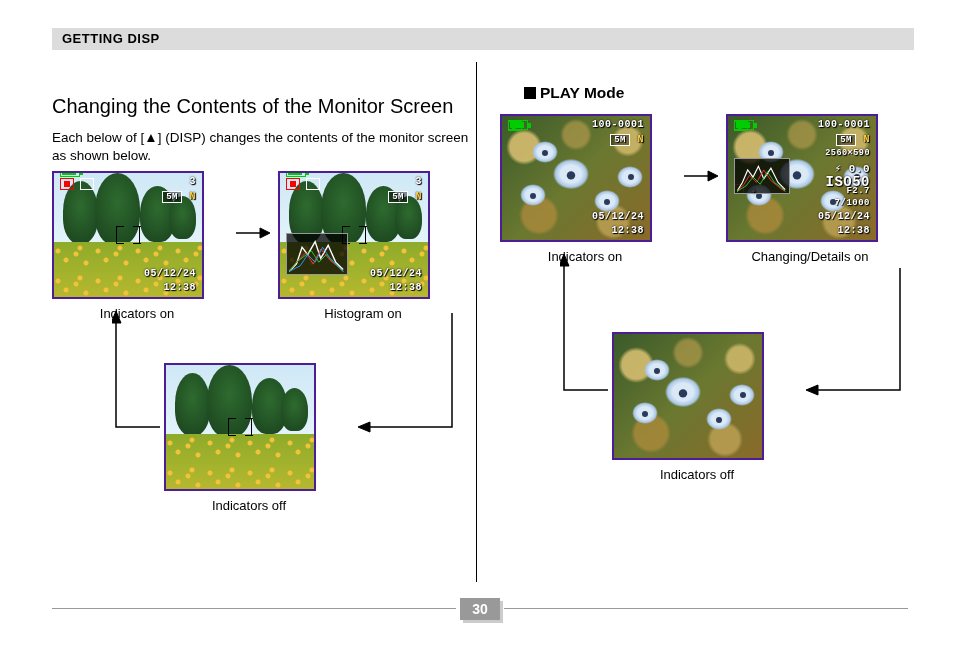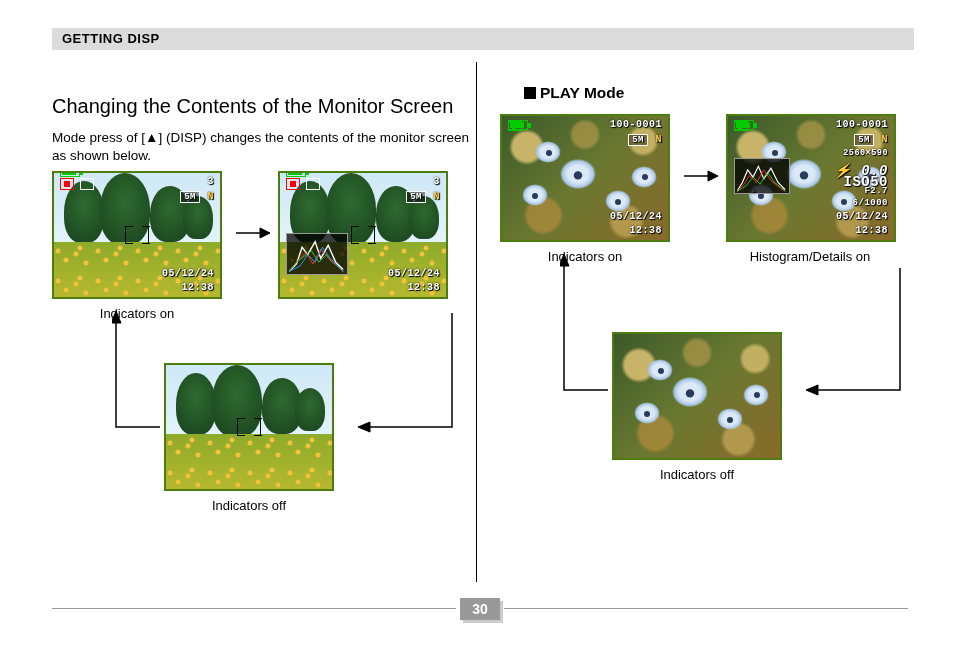--- a/index.html
+++ b/index.html
@@ -66,23 +66,23 @@
     margin-right: 4px;
     vertical-align: -1px;
   }
   .diagram {
     position: relative;
     height: 360px;
     margin-top: 6px;
   }
   .screen {
     position: absolute;
-    width: 170px;
+    width: 152px;
     height: 128px;
-    background: #4d7c0f;
+    background: #4c1d95;
   }
   .screen-inner {
     position: absolute;
     left: 2px; top: 2px; right: 2px; bottom: 2px;
     overflow: hidden;
   }
   
   .scene-rec .sky { position:absolute; inset:0 0 45% 0; background: linear-gradient(#cfe8f6,#e3f3fb); }
   .scene-rec .field { position:absolute; inset:55% 0 0 0; background: linear-gradient(#8eab2a,#b5b82f); }
   .scene-rec .field::after{content:"";position:absolute;inset:0;background:
@@ -193,21 +193,21 @@
 <body>
 
 <div class="header-bar">
   <span>GETTING DISP</span>
 </div>
 
 <div class="divider"></div>
 
 <div class="col col-left">
   <h1 class="main-heading">Changing the Contents of the Monitor Screen</h1>
-  <p class="body-text">Mode press of [▲] (DISP) changes the contents of the monitor screen as shown below.</p>
+  <p class="body-text">Each below of [▲] (DISP) changes the contents of the monitor screen as shown below.</p>
 
 
   <div class="diagram">
 
     <div class="screen" style="left:0; top:0;">
       <div class="screen-inner scene-rec">
         <div class="sky"></div>
           <div class="tree t1"></div>
           <div class="tree t2"></div>
           <div class="tree t3"></div>
@@ -250,20 +250,21 @@
         <div class="histo" style="left:6px;bottom:22px;">
           <svg viewBox="0 0 60 40">
             <polyline points="0,38 8,30 14,12 20,20 28,6 34,24 42,10 50,28 58,36" stroke="#fff" fill="none" stroke-width="1.5"></polyline>
             <polyline points="0,38 10,26 18,18 26,30 34,14 44,26 54,34 58,38" stroke="#f33" fill="none" stroke-width="1"></polyline>
             <polyline points="0,38 8,28 16,22 24,16 32,28 40,20 50,30 58,38" stroke="#3c3" fill="none" stroke-width="1"></polyline>
             <polyline points="0,38 12,32 20,20 28,28 36,12 44,24 52,32 58,38" stroke="#39f" fill="none" stroke-width="1"></polyline>
           </svg>
         </div>
       </div>
     </div>
+    <div class="caption" style="left:226px; top:135px;">Histogram on</div>
 
     <div class="screen" style="left:112px; top:192px;">
       <div class="screen-inner scene-rec">
         <div class="sky"></div>
           <div class="tree t1"></div>
           <div class="tree t2"></div>
           <div class="tree t3"></div>
           <div class="tree t4"></div>
           <div class="field"></div>
         <div class="focus-bracket"></div>
@@ -320,41 +321,41 @@
         <div class="flower f1"></div>
           <div class="flower f2"></div>
           <div class="flower f3"></div>
           <div class="flower f4"></div>
           <div class="flower f5"></div>
         <div class="osd-icon play-badge" style="left:6px;top:5px;"></div>
         <div class="osd" style="right:6px;top:3px;">100-0001</div>
         <div class="osd size-badge" style="right:20px;top:18px;">5M</div>
         <div class="osd" style="right:6px;top:18px;color:#ffd24a;">N</div>
         <div class="osd" style="right:6px;top:32px;font-size:8.5px;">2560×590</div>
-        <div class="osd" style="right:6px;top:46px;font-size:14px;font-style:italic;">⚡ <span>0.0</span></div>
+        <div class="osd" style="right:6px;top:46px;font-size:11px;">⚡ <span>0.0</span></div>
         <div class="osd" style="right:6px;top:58px;font-size:14px;">ISO50</div>
         <div class="osd" style="right:6px;top:70px;font-size:9px;">F2.7</div>
-        <div class="osd" style="right:6px;top:82px;font-size:9px;">6/1000</div>
+        <div class="osd" style="right:6px;top:82px;font-size:9px;">7/1000</div>
         <div class="osd" style="right:6px;bottom:18px;">05/12/24</div>
         <div class="osd" style="right:6px;bottom:4px;">12:38</div>
         <div class="osd-icon battery" style="left:6px;bottom:6px;">
             <div class="fill"></div>
           </div>
         <div class="osd-icon" style="left:6px;top:68px;width:10px;height:10px;border:1.5px solid #f66;"></div>
         <div class="osd" style="left:22px;top:68px;font-size:11px;">✦</div>
         <div class="histo" style="left:6px;top:42px;width:56px;height:36px;">
           <svg viewBox="0 0 56 36">
             <polyline points="0,34 6,24 12,10 18,18 24,6 30,20 38,8 46,24 54,32" stroke="#fff" fill="none" stroke-width="1.3"></polyline>
             <polyline points="0,34 8,26 14,16 22,24 30,10 38,22 48,30 54,34" stroke="#f33" fill="none" stroke-width="1"></polyline>
             <polyline points="0,34 10,28 18,18 26,26 34,12 42,24 50,30 54,34" stroke="#3c3" fill="none" stroke-width="1"></polyline>
           </svg>
         </div>
       </div>
     </div>
-    <div class="caption" style="left:210px; top:135px; width:200px;">Histogram/Details on</div>
+    <div class="caption" style="left:210px; top:135px; width:200px;">Changing/Details on</div>
 
     <div class="screen" style="left:112px; top:218px;">
       <div class="screen-inner scene-play">
         <div class="blur"></div>
         <div class="flower f1"></div>
           <div class="flower f2"></div>
           <div class="flower f3"></div>
           <div class="flower f4"></div>
           <div class="flower f5"></div>
       </div>

